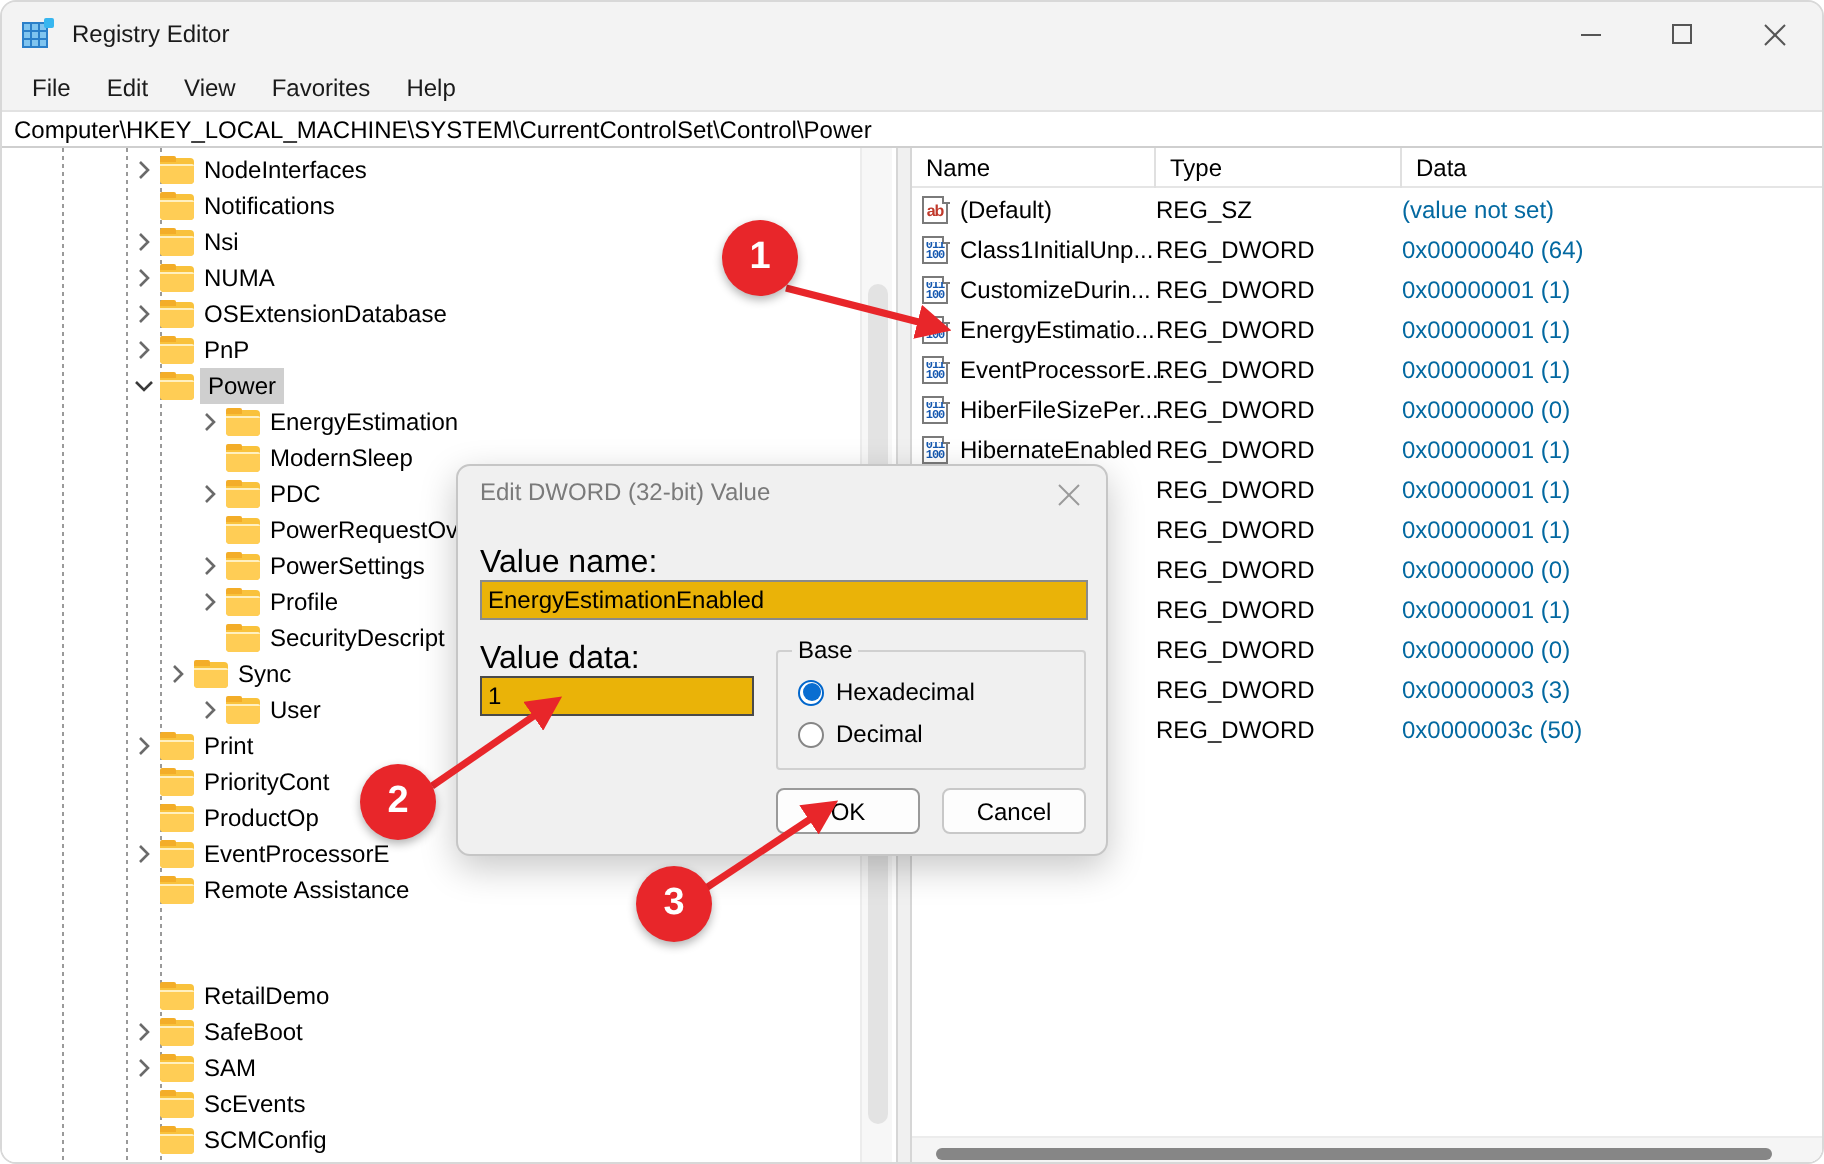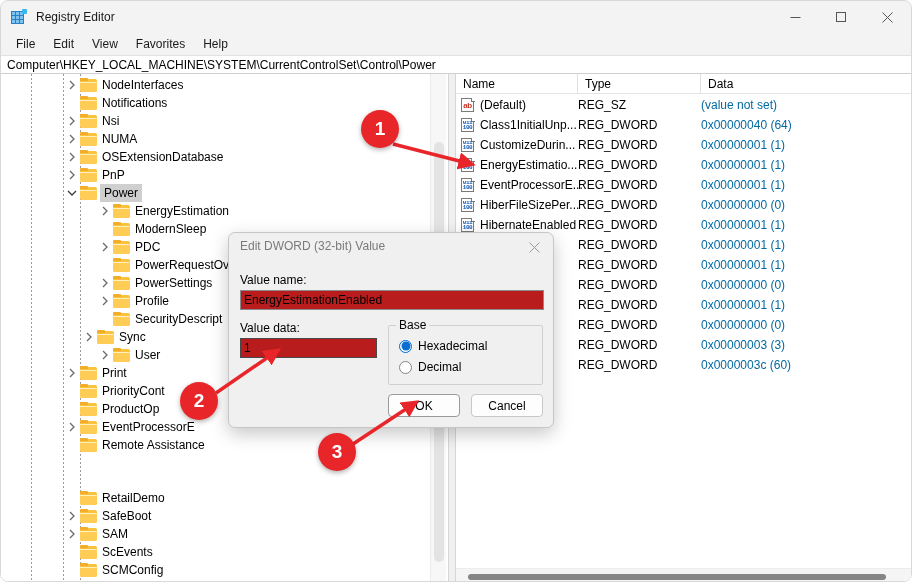--- a/index.html
+++ b/index.html
@@ -184,23 +184,23 @@
     box-shadow: 0 6px 18px rgba(0,0,0,0.22);
     overflow: hidden;
   }
   .dlg-title {
     position: absolute; left: 11px; top: 6px; font-size: 12px; color: #7a7a7a;
   }
   .dlg-close {
     position: absolute; right: 4px; top: 3px; width: 30px; height: 22px;
     display: flex; align-items: center; justify-content: center; color: #9a9a9a;
   }
-  .dlg-label { position: absolute; font-size: 12px; color: #000; }
+  .dlg-label { position: absolute; font-size: 16px; color: #000; }
   .dlg-input {
-    position: absolute; background: #b91c1c; border: 1px solid #8a8a8a;
+    position: absolute; background: #eab308; border: 1px solid #8a8a8a;
     font-size: 12px; color: #000; font-family: "Liberation Sans", sans-serif;
     padding: 0 3px; line-height: 18px; height: 20px;
   }
   .groupbox {
     position: absolute; left: 159px; top: 92px; width: 155px; height: 60px;
     border: 1px solid #d0d0d0; border-radius: 2px;
   }
   .groupbox .gtitle {
     position: absolute; left: 7px; top: -8px; background: #f0f0f0;
     padding: 0 3px; font-size: 12px; color: #000;
@@ -772,21 +772,21 @@
             <span class="vdata">0x00000003 (3)</span>
           </div>
           <div class="lrow">
             <span class="vicon">
               <span class="sheet"></span>
               <span class="corner"></span>
               <span class="glyph">011<br>100</span>
             </span>
             <span class="vname">ir...</span>
             <span class="vtype">REG_DWORD</span>
-            <span class="vdata">0x0000003c (60)</span>
+            <span class="vdata">0x0000003c (50)</span>
           </div>
         </div>
       <div class="list-scroll-h">
         <div class="list-h-thumb"></div>
       </div>
     </div>
   </div>
 
   <div class="dialog">
     <div class="dlg-title">Edit DWORD (32-bit) Value</div>

